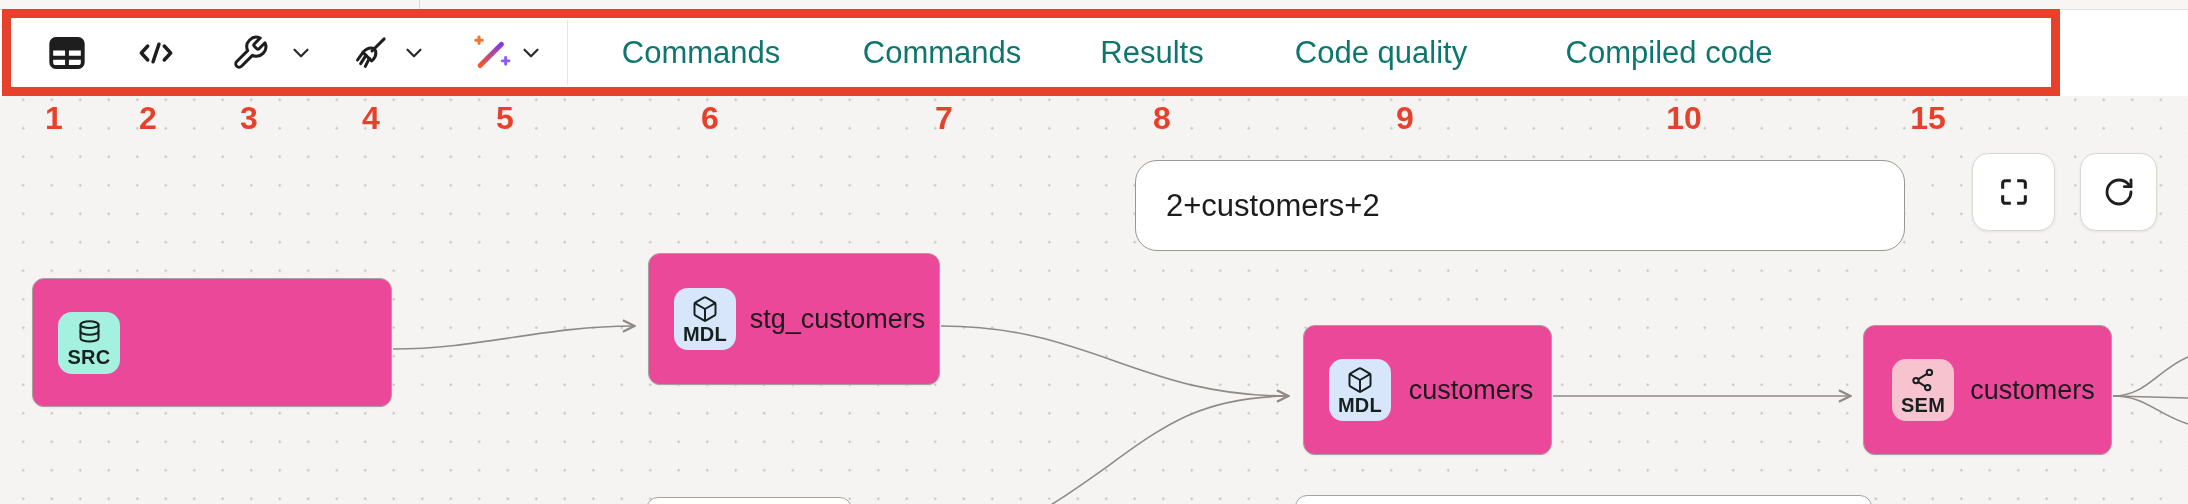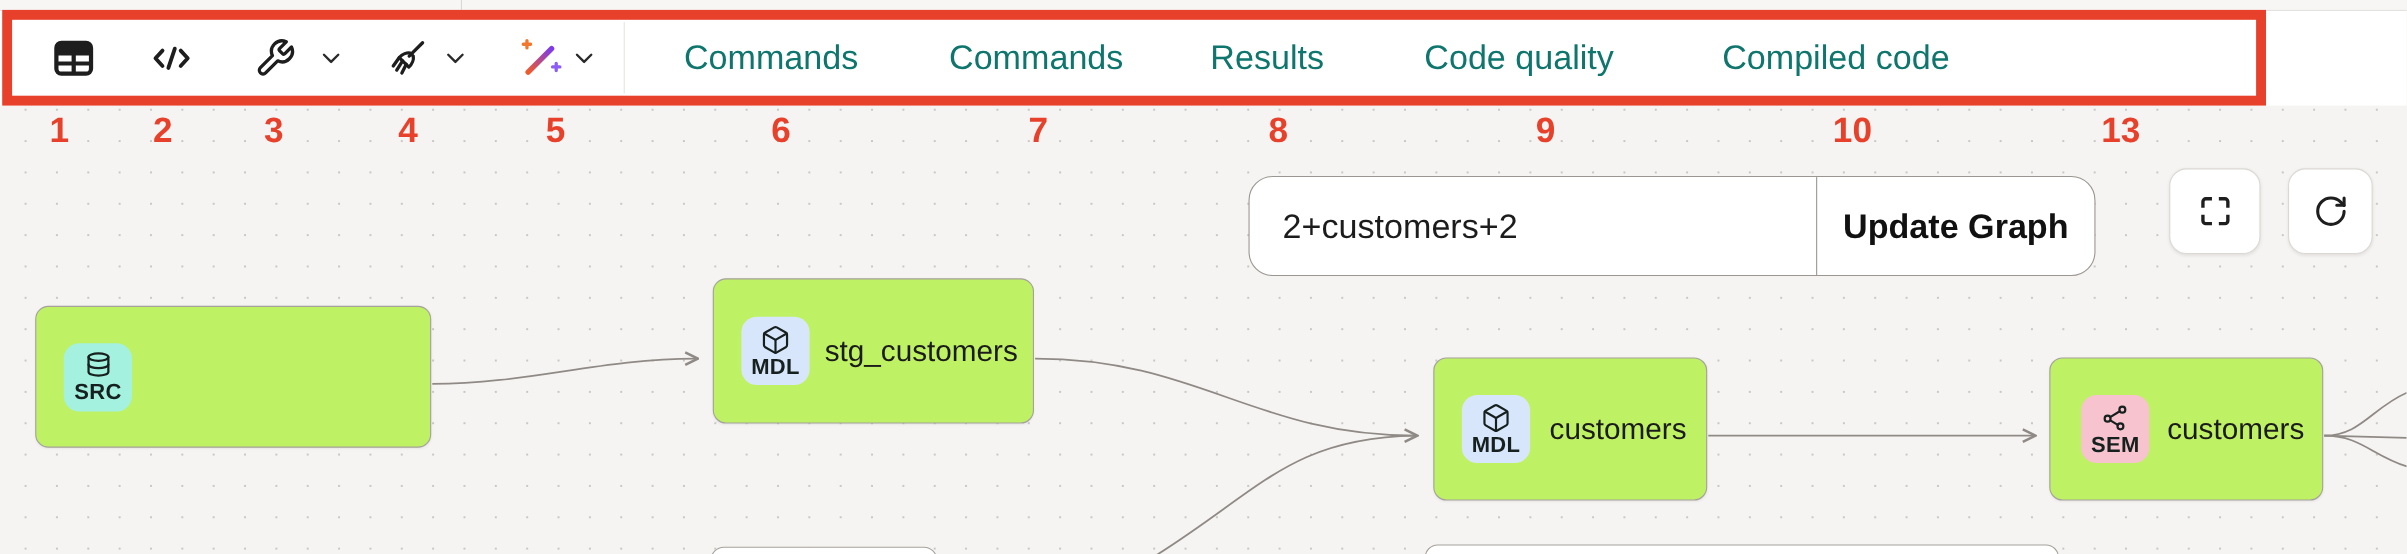--- a/index.html
+++ b/index.html
@@ -24,21 +24,21 @@
   .ann{position:absolute;top:100px;transform:translateX(-50%);font-size:32px;font-weight:700;
        color:#e8412b;z-index:9;}
 
   
   .canvas{position:absolute;left:0;top:96px;width:2188px;height:408px;background:#f5f4f2;
           background-image:radial-gradient(#c9c7c4 1.3px, transparent 1.4px);
           background-size:28.5px 28.5px;background-position:9px 18px;z-index:1;}
   .edges{position:absolute;left:0;top:0;width:2188px;height:504px;z-index:2;pointer-events:none;}
 
   
-  .node{position:absolute;background:#bef264;border:1.5px solid #a6a19c;border-radius:12px;
+  .node{position:absolute;background:#ec4899;border:1.5px solid #a6a19c;border-radius:12px;
         box-sizing:border-box;display:flex;align-items:center;padding-left:25px;
         box-shadow:0 1px 2px rgba(0,0,0,0.05);z-index:3;cursor:pointer;}
   .node .badge{width:62px;height:62px;border-radius:14px;display:flex;flex-direction:column;
                align-items:center;justify-content:center;gap:1px;flex:0 0 auto;}
   .node .badge .btxt{font-size:20px;font-weight:600;letter-spacing:0.3px;color:#16201e;line-height:1;}
   .node .nlabel{flex:1;text-align:center;font-size:27px;font-weight:500;color:#1b1b1b;
                 padding:0 12px;white-space:nowrap;}
   .badge-src{background:#a4f1df;}
   .badge-mdl{background:#d7e6fb;}
   .badge-sem{background:#f6c3ce;}
@@ -157,25 +157,24 @@
 <div class="ann" style="left:54px;">1</div>
 <div class="ann" style="left:148px;">2</div>
 <div class="ann" style="left:249px;">3</div>
 <div class="ann" style="left:371px;">4</div>
 <div class="ann" style="left:505px;">5</div>
 <div class="ann" style="left:710px;">6</div>
 <div class="ann" style="left:944px;">7</div>
 <div class="ann" style="left:1162px;">8</div>
 <div class="ann" style="left:1405px;">9</div>
 <div class="ann" style="left:1684px;">10</div>
-<div class="ann" style="left:1928px;">13</div>
+<div class="ann" style="left:1928px;">15</div>
 
 <div class="graph-controls">
   <div class="gc-input">2+customers+2</div>
-  <div class="gc-button">Update Graph</div>
 </div>
 
 <div class="sq-btn" style="left:1972px;width:83px;">
   <svg width="32" height="32" viewBox="0 0 24 24" fill="none" stroke="#1e1e1e" stroke-width="2.3" stroke-linecap="square">
     <path d="M8.5 3.5 H5.5 A2 2 0 0 0 3.5 5.5 V8.5"></path>
     <path d="M15.5 3.5 H18.5 A2 2 0 0 1 20.5 5.5 V8.5"></path>
     <path d="M8.5 20.5 H5.5 A2 2 0 0 1 3.5 18.5 V15.5"></path>
     <path d="M15.5 20.5 H18.5 A2 2 0 0 0 20.5 18.5 V15.5"></path>
   </svg>
 </div>

